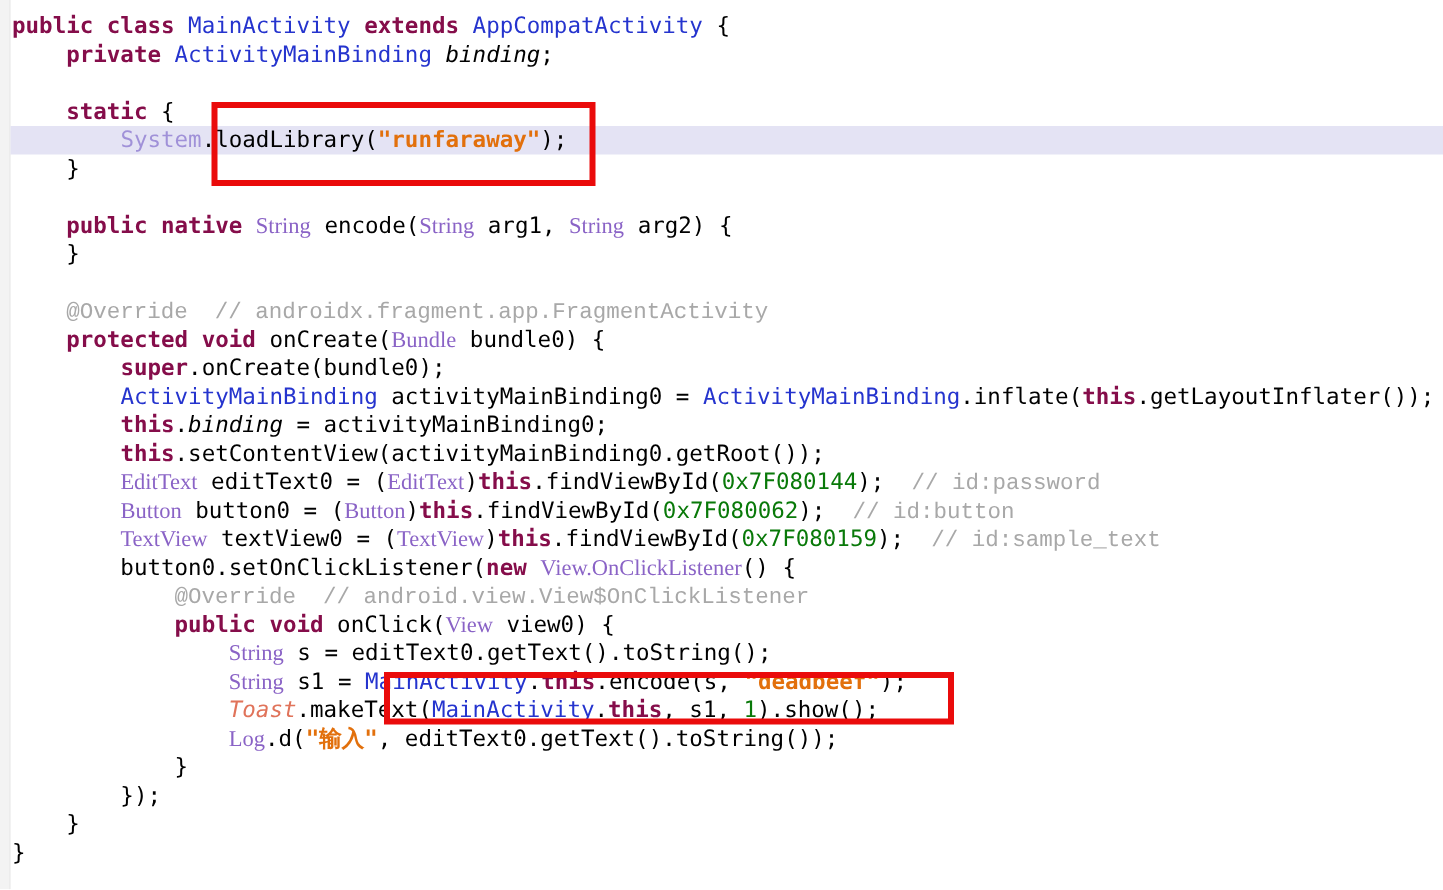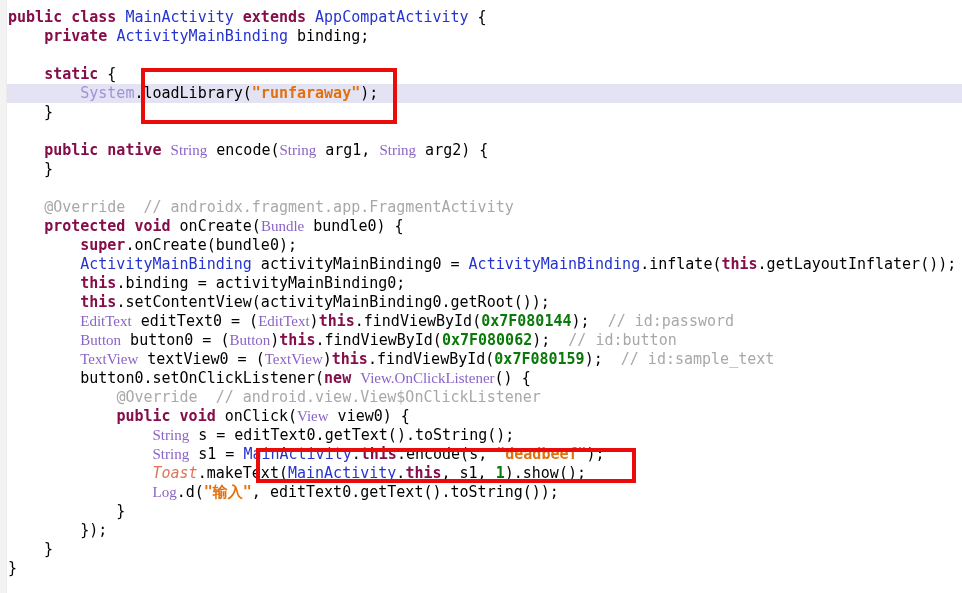--- a/index.html
+++ b/index.html
@@ -44,24 +44,24 @@
     padding-left: 1px;
     width: 955px;
     box-sizing: border-box;
   }
   .t-k    { color: var(--c-kw);  font-weight: bold; }
   .t-cls  { color: var(--c-cls); }
   .t-typ  { color: var(--c-typ); font-family: Liberation Serif, serif; }
   .t-sys  { color: var(--c-sys); }
   .t-toast{ color: var(--c-toast); font-style: italic; }
   .t-str  { color: var(--c-str); font-weight: bold; }
-  .t-num  { color: var(--c-num); font-weight: bold; }
-  .t-com  { color: var(--c-com); }
+  .t-num  { color: var(--c-num); font-weight: normal; }
+  .t-com  { color: var(--c-com); font-family: Liberation Mono, monospace; }
   .t-pl   { color: var(--c-pl); }
-  .t-fld  { color: var(--c-pl); }
+  .t-fld  { color: var(--c-pl); font-style: italic; }
   .annotation {
     position: absolute;
     border: 4px solid var(--c-ann);
     box-sizing: border-box;
     background: transparent;
     pointer-events: none;
   }
   #annotation-box-loadlibrary { left: 141px; top: 68px;  width: 256px; height: 56px; }
   #annotation-box-encode      { left: 256px; top: 448px; width: 380px; height: 35px; }
 </style>

